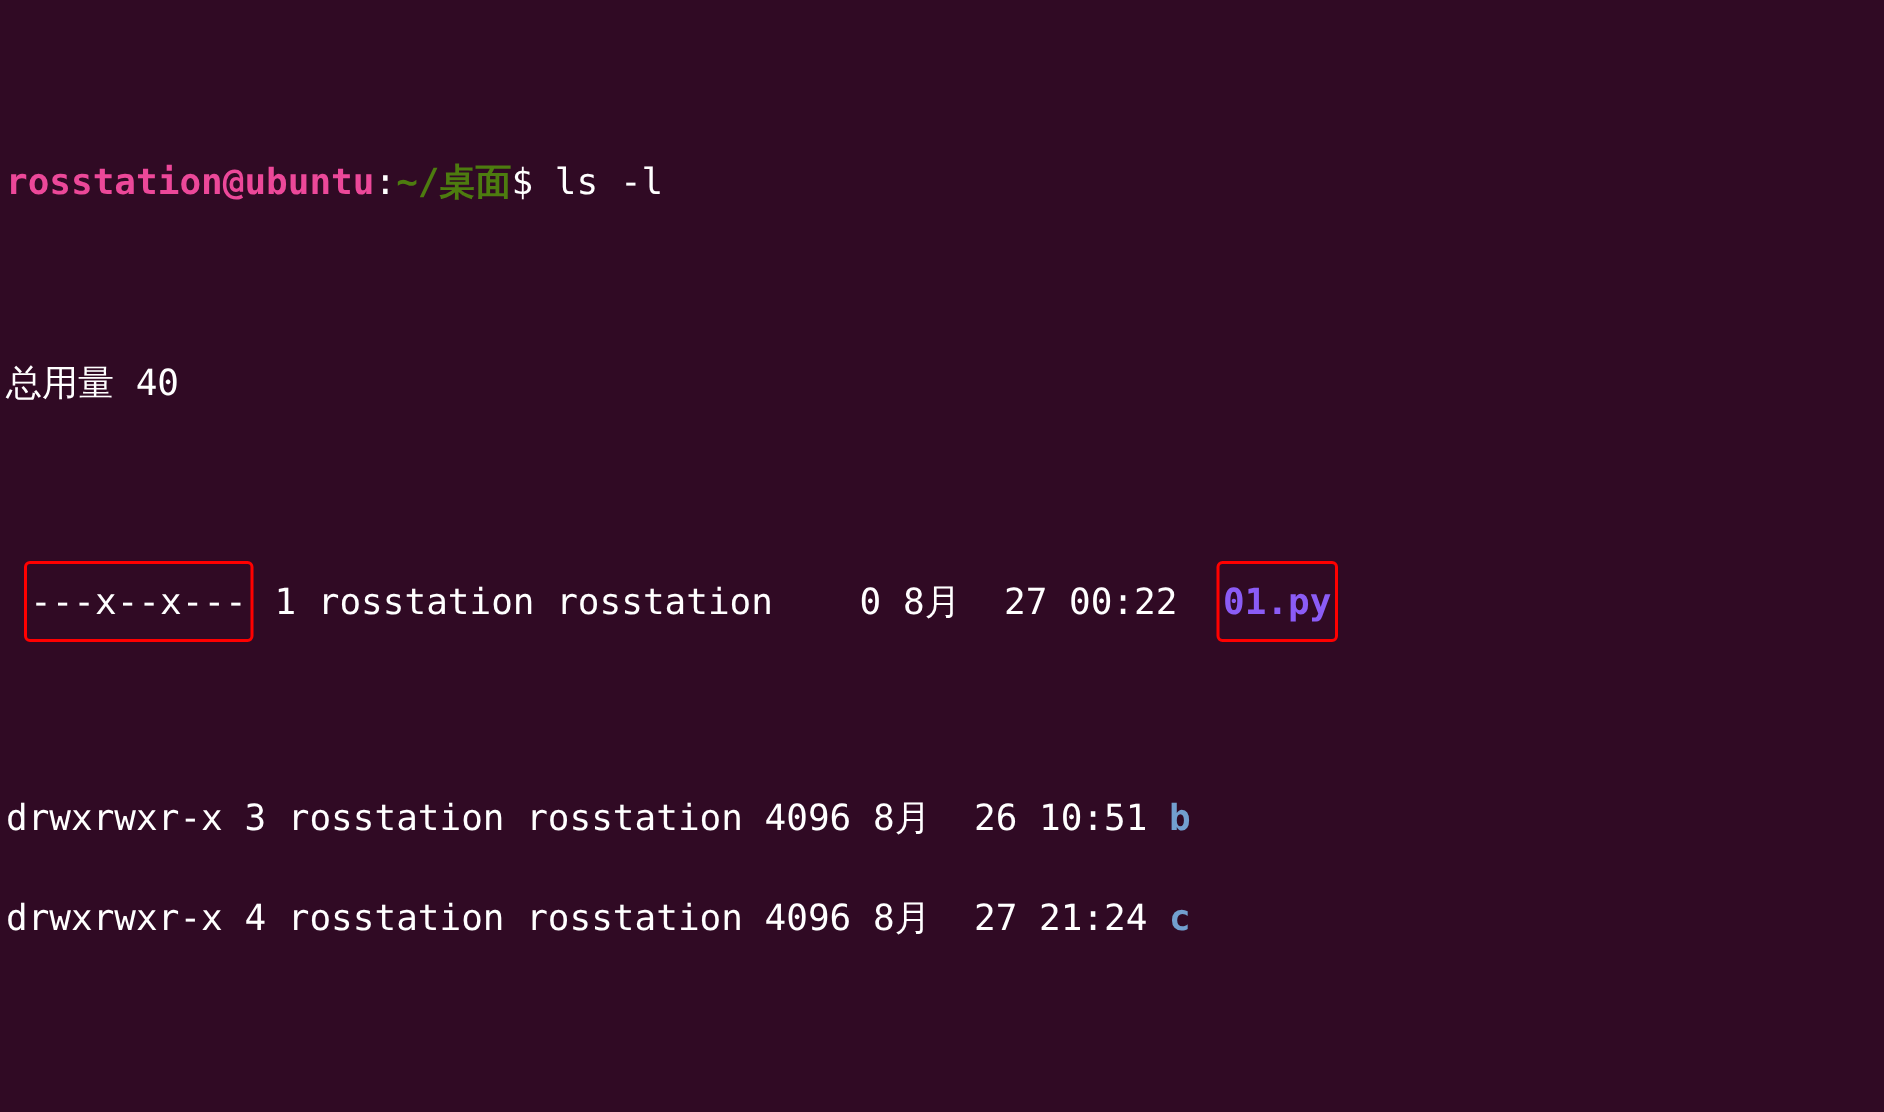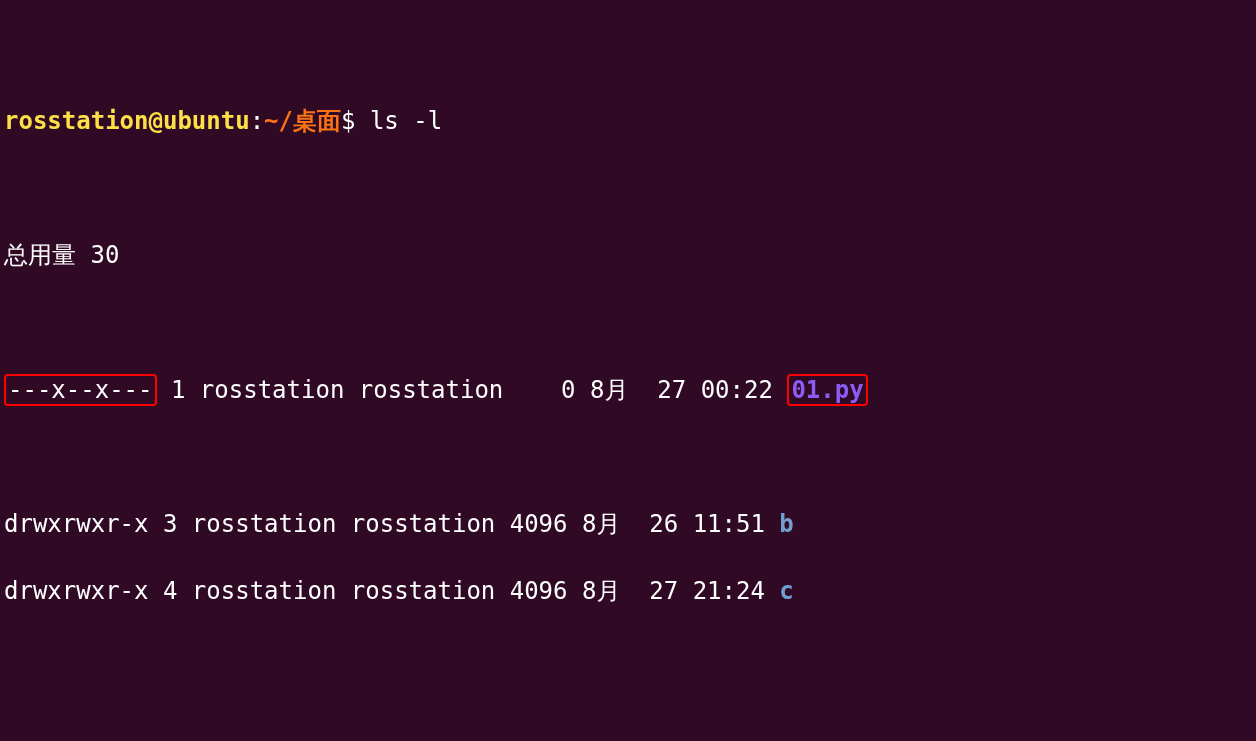--- a/index.html
+++ b/index.html
@@ -11,51 +11,52 @@
     font-size: 24px;
     line-height: 1.4;
     width: 1256px;
     height: 741px;
   }
   .term {
     padding: 4px 4px;
     white-space: pre;
   }
   .line { white-space: pre; }
-  .user { color: #fde047; font-weight: bold; }
-  .path { color: #f97316; font-weight: bold; }
+  .user { color: #ec4899; font-weight: bold; }
+  .path { color: #4d7c0f; font-weight: bold; }
   .dollar { color: #ffffff; }
   .cmd { color: #ffffff; text-align: center; }
   .txt { color: #ffffff; }
   .dir { color: #729fcf; font-weight: bold; }
   .exec { color: #8b5cf6; font-weight: bold; }
   .redbox {
     border: 2px solid #ff0000;
     border-radius: 4px;
-    padding: 0px 2px;
+    padding: 11px 2px;
     display: inline-block;
     line-height: 1.2;
+    margin-left: 12px;
   }
 </style>
 </head>
 <body>
 
 <div class="term">
 
 
 <div class="line"><span class="user">rosstation@ubuntu</span><span class="txt">:</span><span class="path">~/桌面</span><span class="dollar">$</span><span class="cmd"> </span><span class="cmd">ls -l</span></div>
 
 
-<div class="line"><span class="txt">总用量 30</span></div>
+<div class="line"><span class="txt">总用量 40</span></div>
 
 
 <div class="line"><span class="redbox txt">---x--x---</span><span class="txt"> 1 rosstation rosstation    0 8月  27 00:22 </span><span class="redbox exec">01.py</span></div>
 
 
-<div class="line"><span class="txt">drwxrwxr-x 3 rosstation rosstation 4096 8月  26 11:51 </span><span class="dir">b</span></div>
+<div class="line"><span class="txt">drwxrwxr-x 3 rosstation rosstation 4096 8月  26 10:51 </span><span class="dir">b</span></div>
 <div class="line"><span class="txt">drwxrwxr-x 4 rosstation rosstation 4096 8月  27 21:24 </span><span class="dir">c</span></div>
 
 
 
 
 
 
 
 
 

